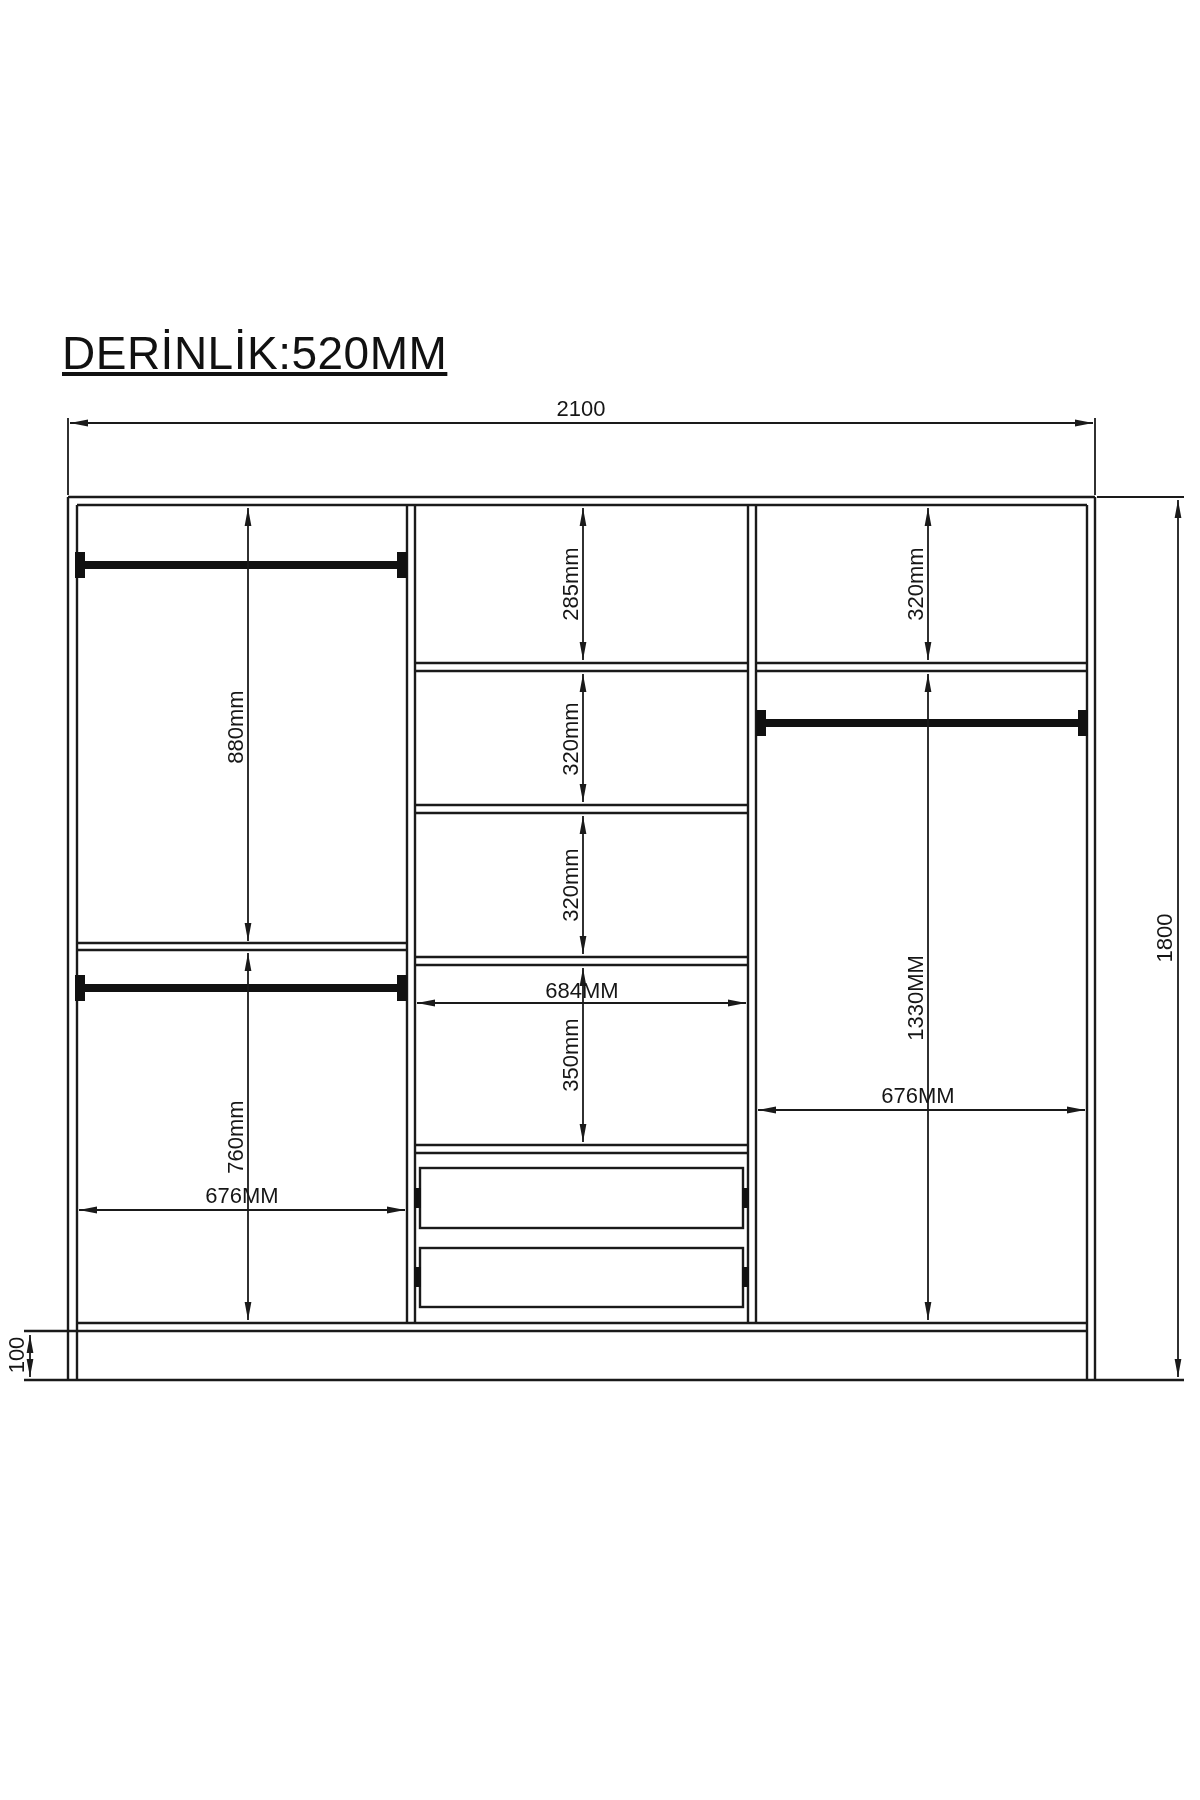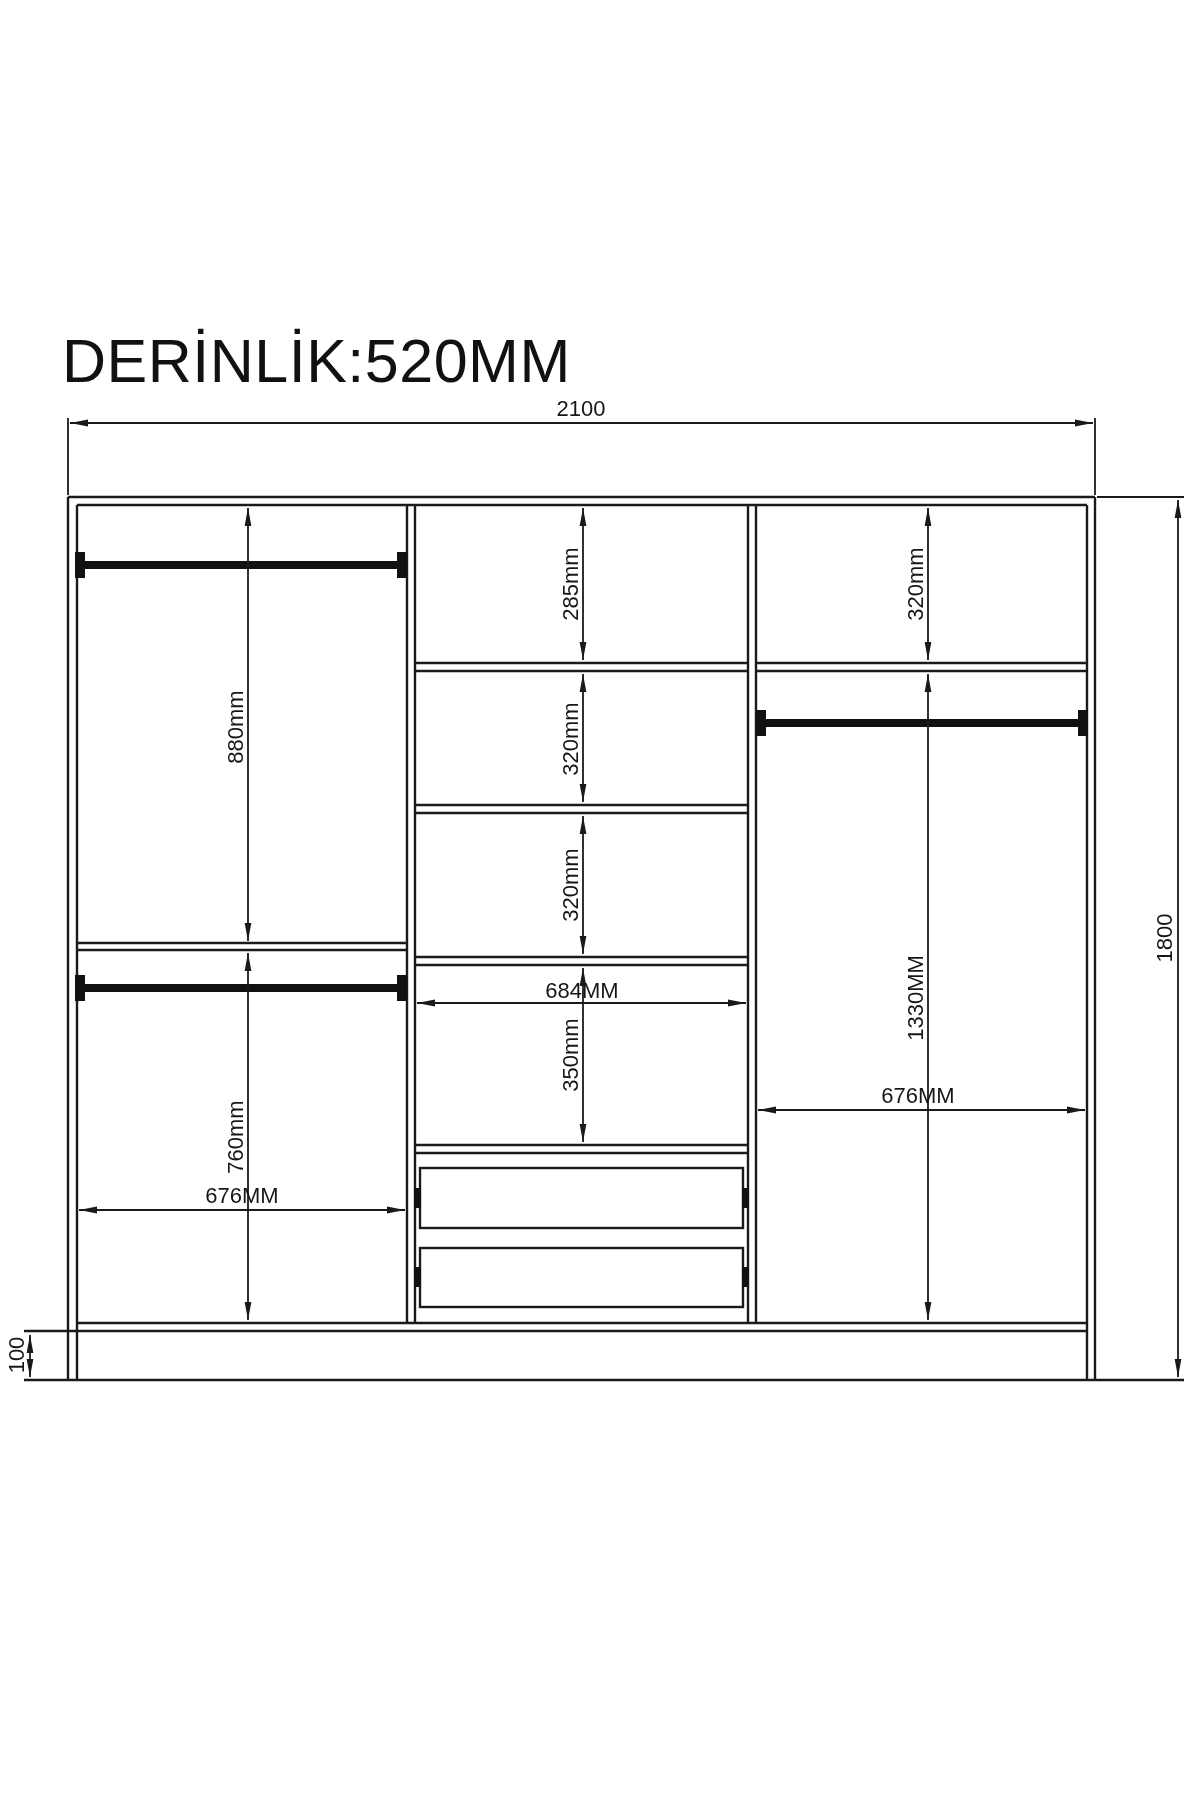--- a/index.html
+++ b/index.html
@@ -12,25 +12,26 @@
     position: relative;
     width: 1200px;
     height: 1800px;
     background: #ffffff;
     overflow: hidden;
   }
   #drawing-title {
     position: absolute;
     left: 62px;
     top: 326px;
-    font-size: 61px;
+    font-size: 46px;
     font-weight: 400;
     color: #111111;
     letter-spacing: 0.5px;
     white-space: nowrap;
+    text-decoration: underline;
   }
   svg text {
     font-family: "Liberation Sans", sans-serif;
     font-size: 22px;
     fill: #161616;
   }
   .struct { stroke: #1a1a1a; stroke-width: 2.4; fill: none; }
   .dim    { stroke: #1a1a1a; stroke-width: 1.8; fill: none; }
   .solid  { fill: #111111; stroke: none; }
 </style>

